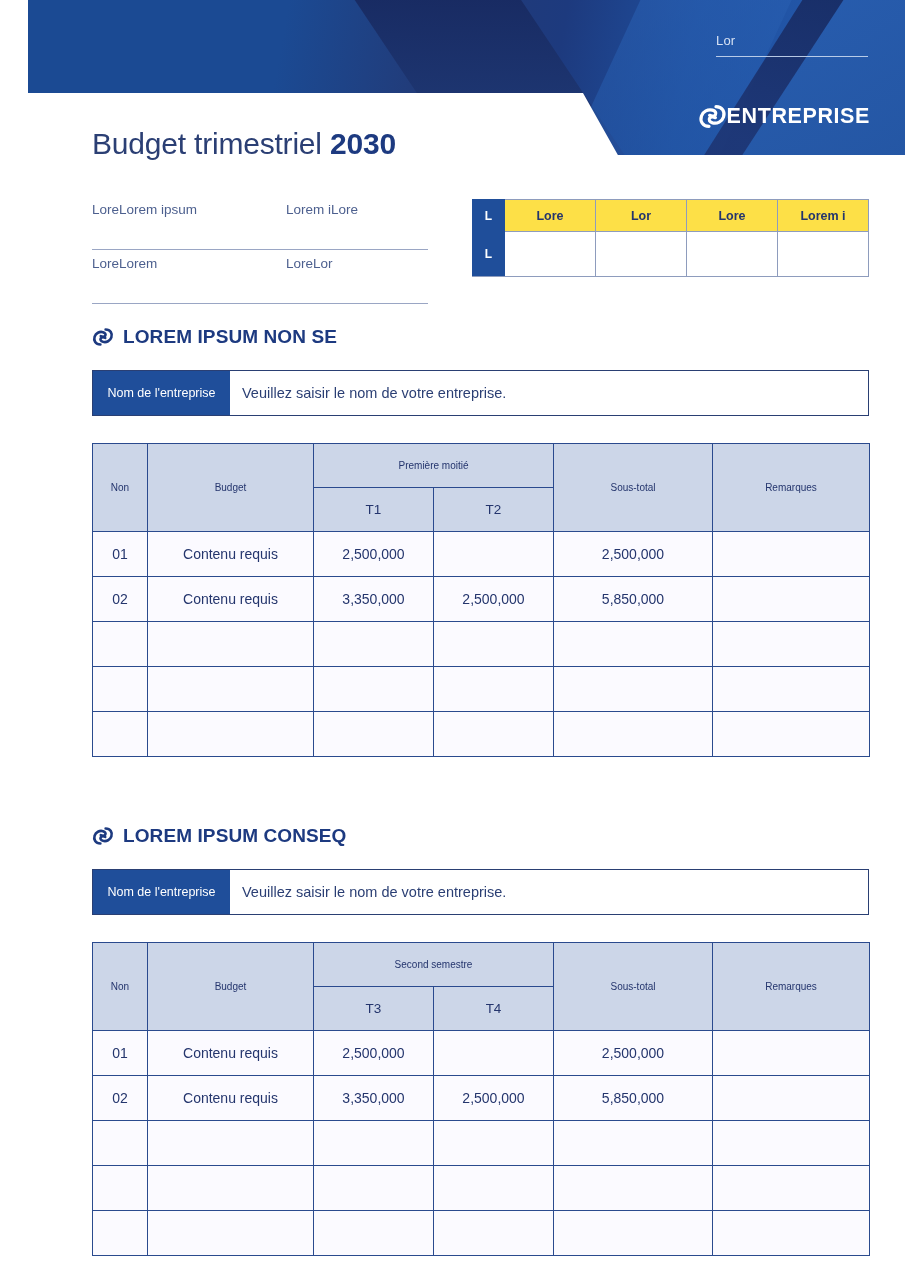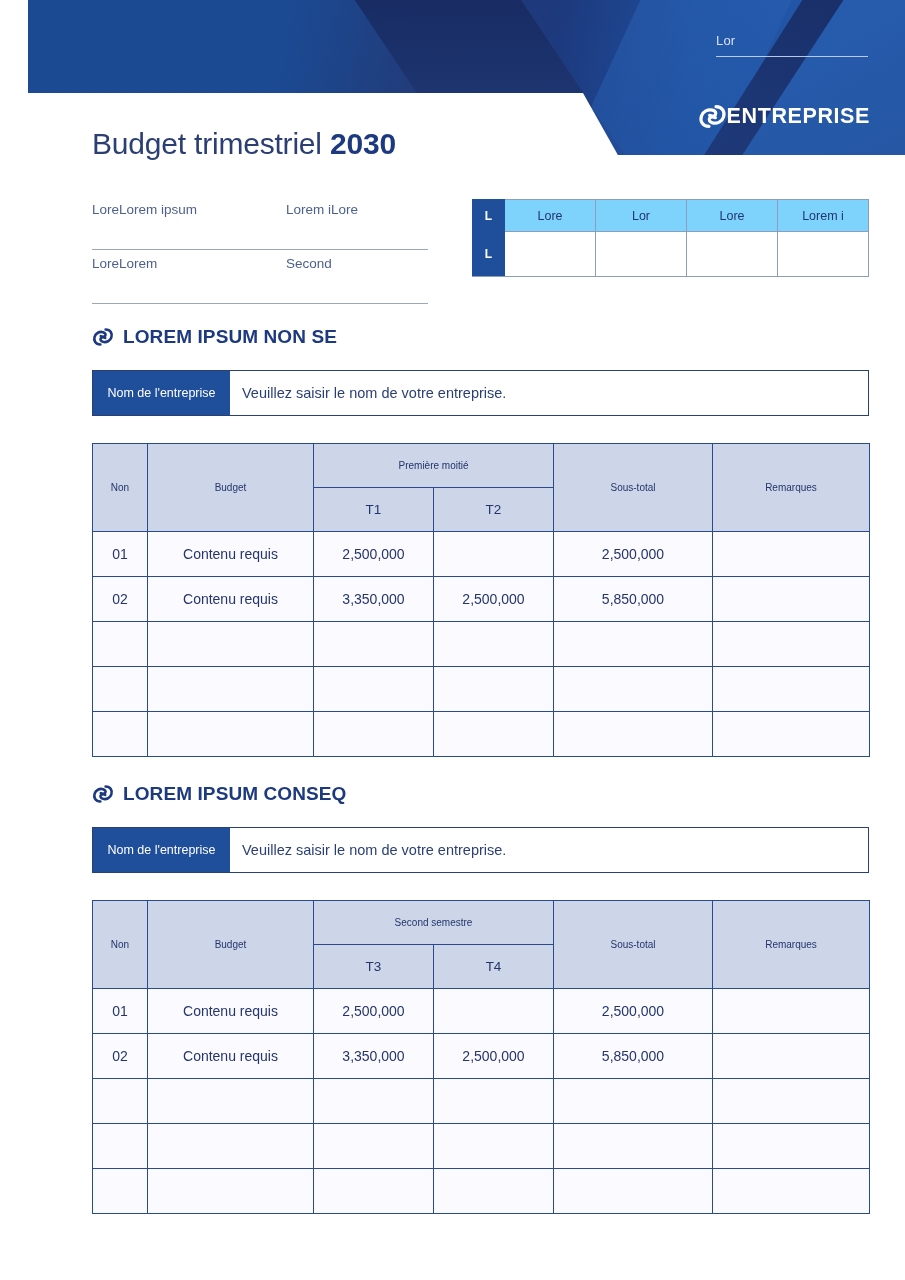--- a/index.html
+++ b/index.html
@@ -106,23 +106,23 @@
     color: #ffffff; font-size: 12px; font-weight: bold;
   }
   .mini-side-cell.top { flex: 0 0 33px; }
   .mini-grid { flex: 1; display: flex; }
   .mini-col {
     flex: 1; display: flex; flex-direction: column;
     border-right: 1px solid #8e9cbd;
   }
   .mini-col:last-child { border-right: 1px solid #8e9cbd; }
   .mini-head {
-    height: 33px; background: #7dd3fc;
+    height: 33px; background: #fde047;
     display: flex; align-items: center; justify-content: center;
-    font-size: 12.5px; color: #24356d; font-weight: normal;
+    font-size: 12.5px; color: #24356d; font-weight: bold;
     border-bottom: 1px solid #8e9cbd;
     border-top: 1px solid #8e9cbd;
   }
   .mini-body { flex: 1; background: #ffffff; }
 
   
   .section { position: absolute; left: 64px; width: 777px; }
   .sec-head { display: flex; align-items: center; gap: 9px; margin-bottom: 0; }
   .sec-mark { width: 22px; height: 22px; display: block; }
   .sec-title {
@@ -206,21 +206,21 @@
   </div>
 
   <div class="info-block">
     <div class="info-row">
       <span class="info-label l1">LoreLorem ipsum</span>
       <span class="info-label l2">Lorem iLore</span>
       <span class="line"></span>
     </div>
     <div class="info-row">
       <span class="info-label l1">LoreLorem</span>
-      <span class="info-label l2">Second</span>
+      <span class="info-label l2">LoreLor</span>
       <span class="line"></span>
     </div>
   </div>
 
   <div class="mini-table">
     <div class="mini-side">
       <div class="mini-side-cell top">L</div>
       <div class="mini-side-cell">L</div>
     </div>
     <div class="mini-grid">
@@ -317,21 +317,21 @@
           <td></td>
           <td></td>
           <td></td>
           <td></td>
           <td></td>
         </tr>
       </tbody>
     </table>
   </div>
 
-  <div class="section" style="top:783px;">
+  <div class="section" style="top:825px;">
     <div class="sec-head">
       <svg class="sec-mark" viewBox="0 0 100 100" aria-hidden="true">
         <path d="M62 16 C 84 16, 94 34, 88 52 C 83 68, 66 76, 50 72 C 40 69, 36 62, 40 56 C 44 50, 53 51, 60 54" fill="none" stroke="#1d3a80" stroke-width="12" stroke-linecap="round"></path>
         <path d="M38 84 C 16 84, 6 66, 12 48 C 17 32, 34 24, 50 28 C 60 31, 64 38, 60 44 C 56 50, 47 49, 40 46" fill="none" stroke="#1d3a80" stroke-width="12" stroke-linecap="round"></path>
       </svg>
       <span class="sec-title">LOREM IPSUM CONSEQ</span>
     </div>
 
     <div class="name-bar">
       <div class="name-bar-label">Nom de l'entreprise</div>

